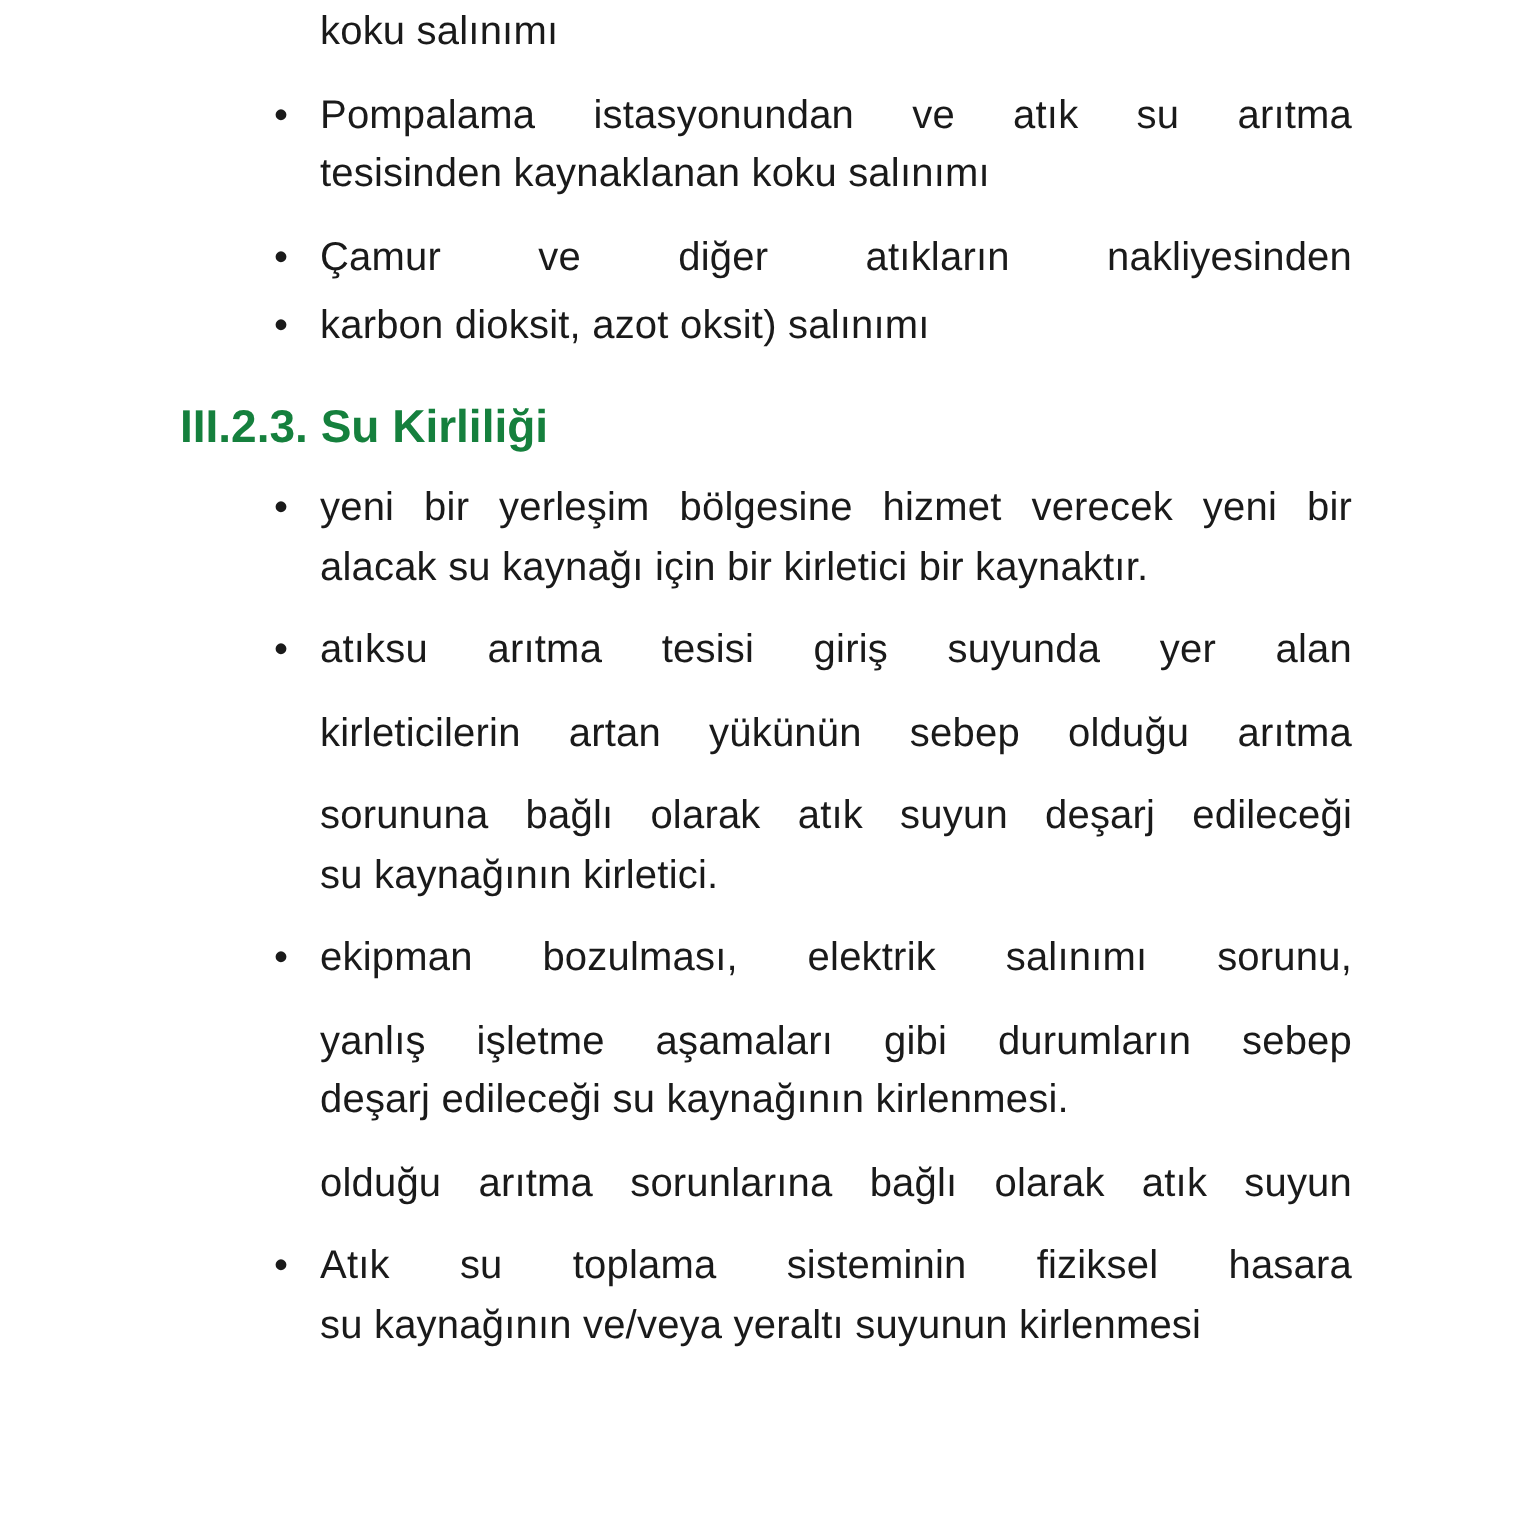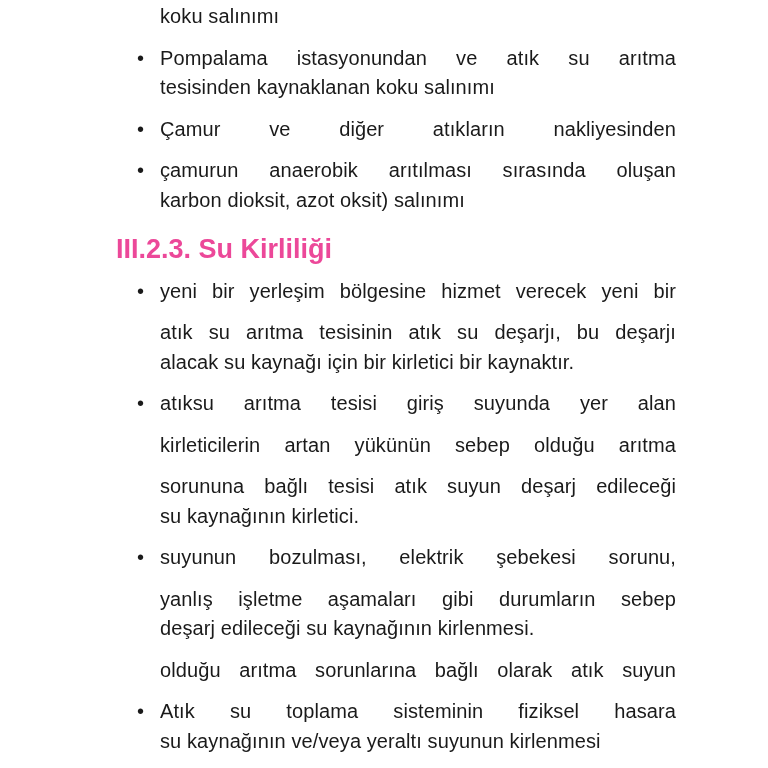--- a/index.html
+++ b/index.html
@@ -36,25 +36,25 @@
     left: -23px;
     top: 0;
   }
   .line { text-align: left; }
   .line.just {
     text-align: justify;
     text-align-last: justify;
     margin-top: 12px;
   }
   .heading {
-    margin: 20px 0 10px 116px;
-    font-size: 27px;
+    margin: 20px 0 10px 90px;
+    font-size: 23px;
     font-weight: bold;
     line-height: 29.5px;
-    color: #ec4899;
+    color: #15803d;
   }
   .heading + .para { margin-top: 0; }
 </style>
 </head>
 <body>
 
 <div class="page" style="background: rgb(255, 255, 255); color: rgb(26, 26, 26);">
     <div class="para">
       <div class="line">koku salınımı</div>
     </div>
@@ -62,40 +62,38 @@
       <span class="bullet-marker">•</span>
       <div class="line just">Pompalama istasyonundan ve atık su arıtma</div>
       <div class="line">tesisinden kaynaklanan koku salınımı</div>
     </div>
     <div class="para">
       <span class="bullet-marker">•</span>
       <div class="line just">Çamur ve diğer atıkların nakliyesinden</div>
     </div>
     <div class="para">
       <span class="bullet-marker">•</span>
-      <div class="line just">çamurun anaerobik arıtılması sırasında oluşan</div>
       <div class="line">karbon dioksit, azot oksit) salınımı</div>
     </div>
     <div class="heading">III.2.3. Su Kirliliği</div>
     <div class="para">
       <span class="bullet-marker">•</span>
       <div class="line just">yeni bir yerleşim bölgesine hizmet verecek yeni bir</div>
-      <div class="line just">atık su arıtma tesisinin atık su deşarjı, bu deşarjı</div>
       <div class="line">alacak su kaynağı için bir kirletici bir kaynaktır.</div>
     </div>
     <div class="para">
       <span class="bullet-marker">•</span>
       <div class="line just">atıksu arıtma tesisi giriş suyunda yer alan</div>
       <div class="line just">kirleticilerin artan yükünün sebep olduğu arıtma</div>
-      <div class="line just">sorununa bağlı tesisi atık suyun deşarj edileceği</div>
+      <div class="line just">sorununa bağlı olarak atık suyun deşarj edileceği</div>
       <div class="line">su kaynağının kirletici.</div>
     </div>
     <div class="para">
       <span class="bullet-marker">•</span>
-      <div class="line just">suyunun bozulması, elektrik şebekesi sorunu,</div>
+      <div class="line just">ekipman bozulması, elektrik salınımı sorunu,</div>
       <div class="line just">yanlış işletme aşamaları gibi durumların sebep</div>
       <div class="line">deşarj edileceği su kaynağının kirlenmesi.</div>
       <div class="line just">olduğu arıtma sorunlarına bağlı olarak atık suyun</div>
     </div>
     <div class="para">
       <span class="bullet-marker">•</span>
       <div class="line just">Atık su toplama sisteminin fiziksel hasara</div>
       <div class="line">su kaynağının ve/veya yeraltı suyunun kirlenmesi</div>
     </div>
   </div>

